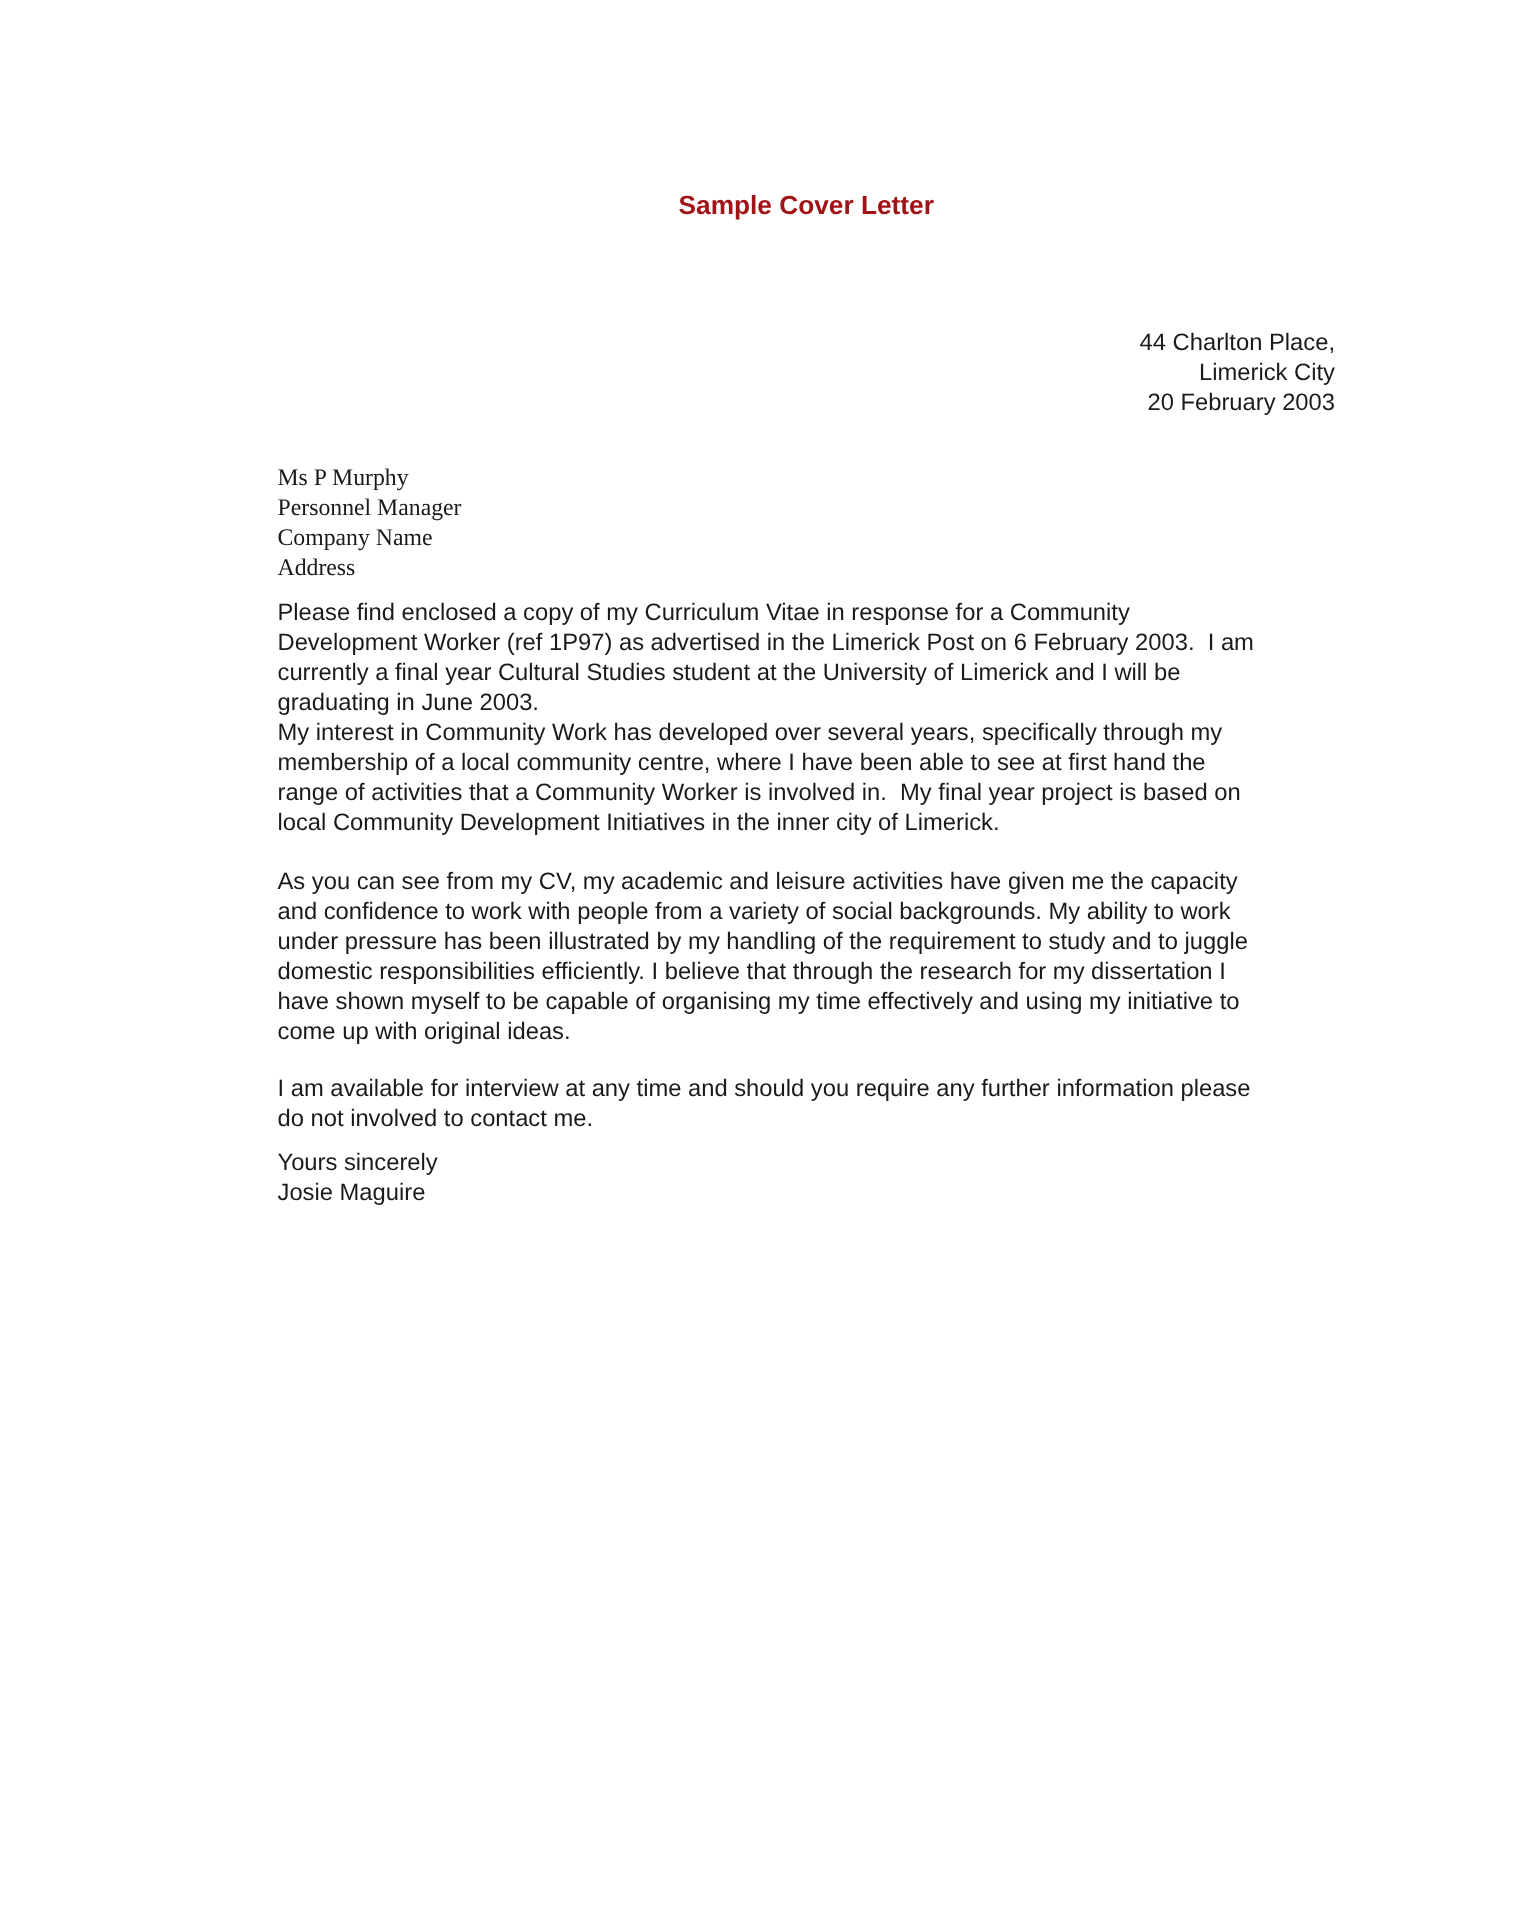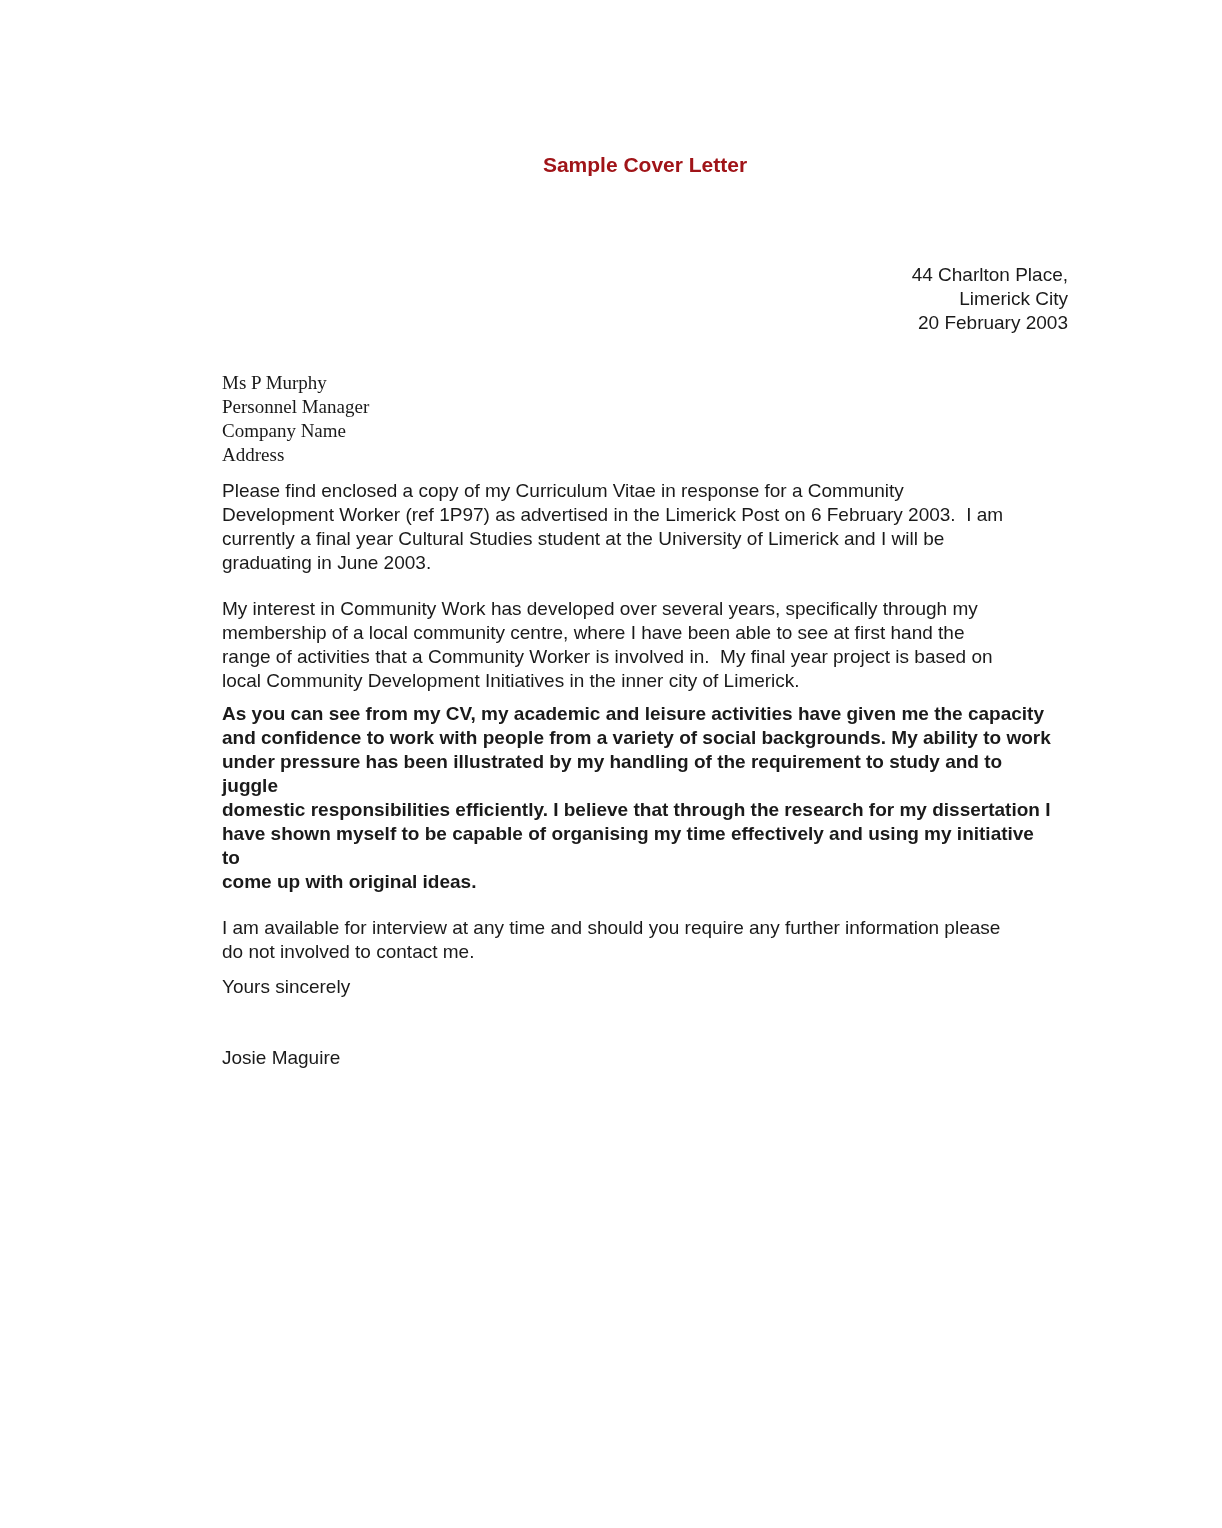--- a/index.html
+++ b/index.html
@@ -30,25 +30,25 @@
     color: #a01418;
   }
   .sender-address {
     width: 846px;
     margin-top: 85px;
     text-align: right;
   }
   .recipient-block { margin-top: 36px; font-family: Liberation Serif, serif; }
   .salutation      { margin-top: 44px; }
   .para-1          { margin-top: 12px; }
-  .para-2          { margin-top: 22px; }
-  .para-3          { margin-top: 9px; font-weight: bold; }
+  .para-2          { }
+  .para-3          { margin-top: 23px; }
   .para-4          { margin-top: 22px; }
   .closing         { margin-top: 11px; }
-  .signature       { margin-top: 47px; }
+  .signature       { }
 </style>
 </head>
 <body>
 
 <div class="page">
   <div class="content">
 
     <div class="letter-title">Sample Cover Letter</div>
 
     <div class="sender-address pre">44 Charlton Place,

